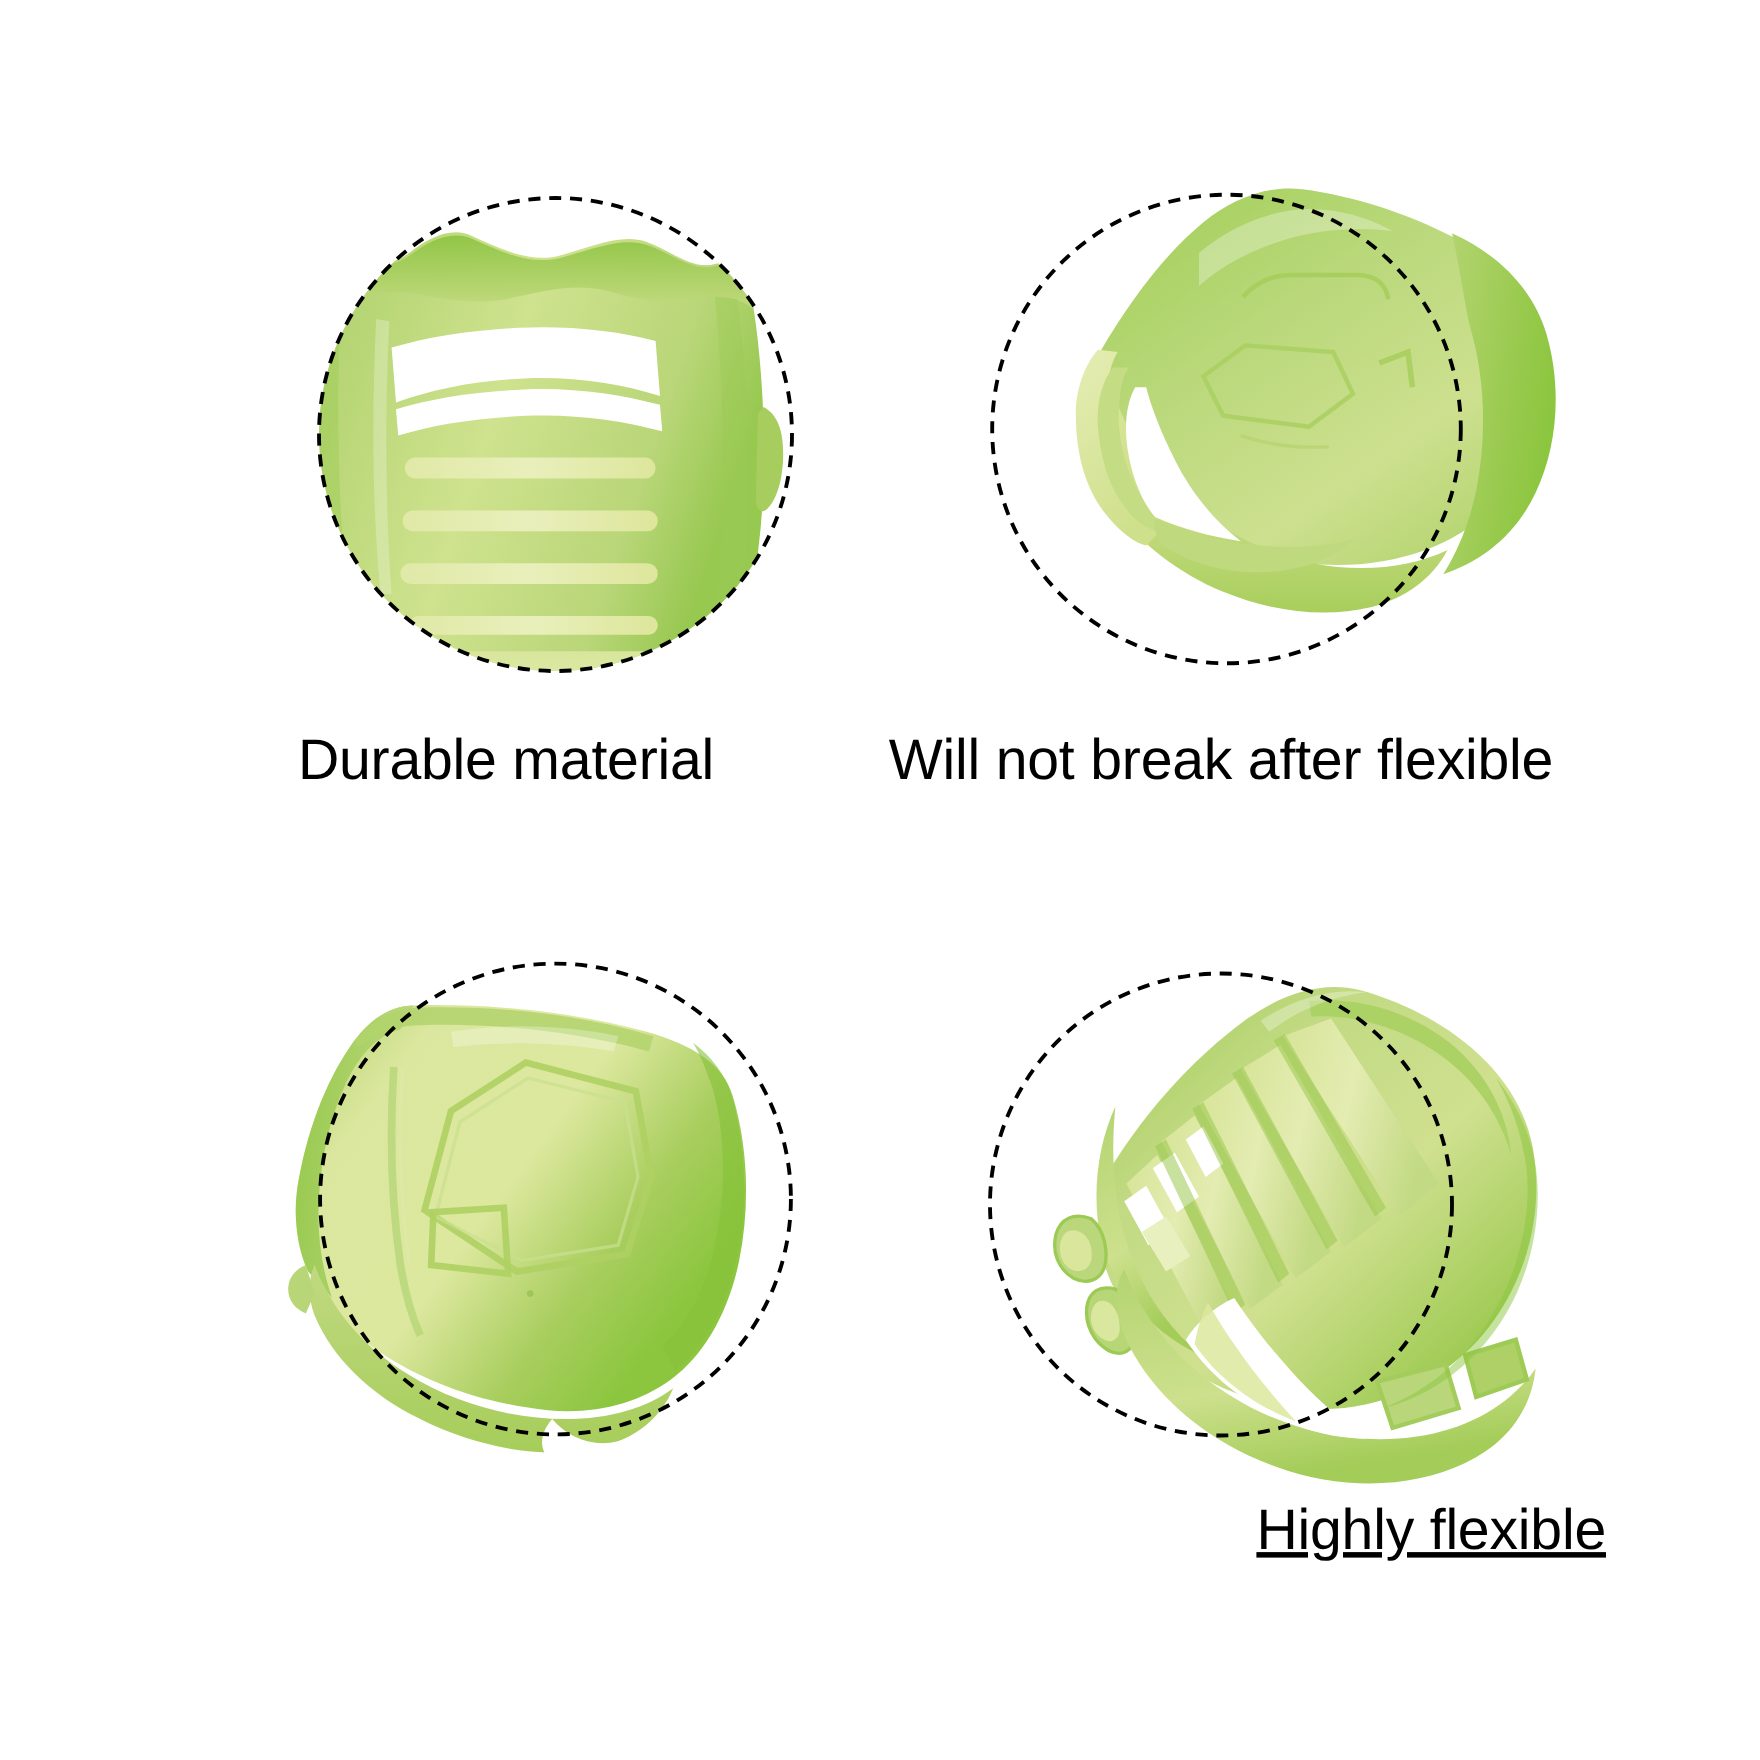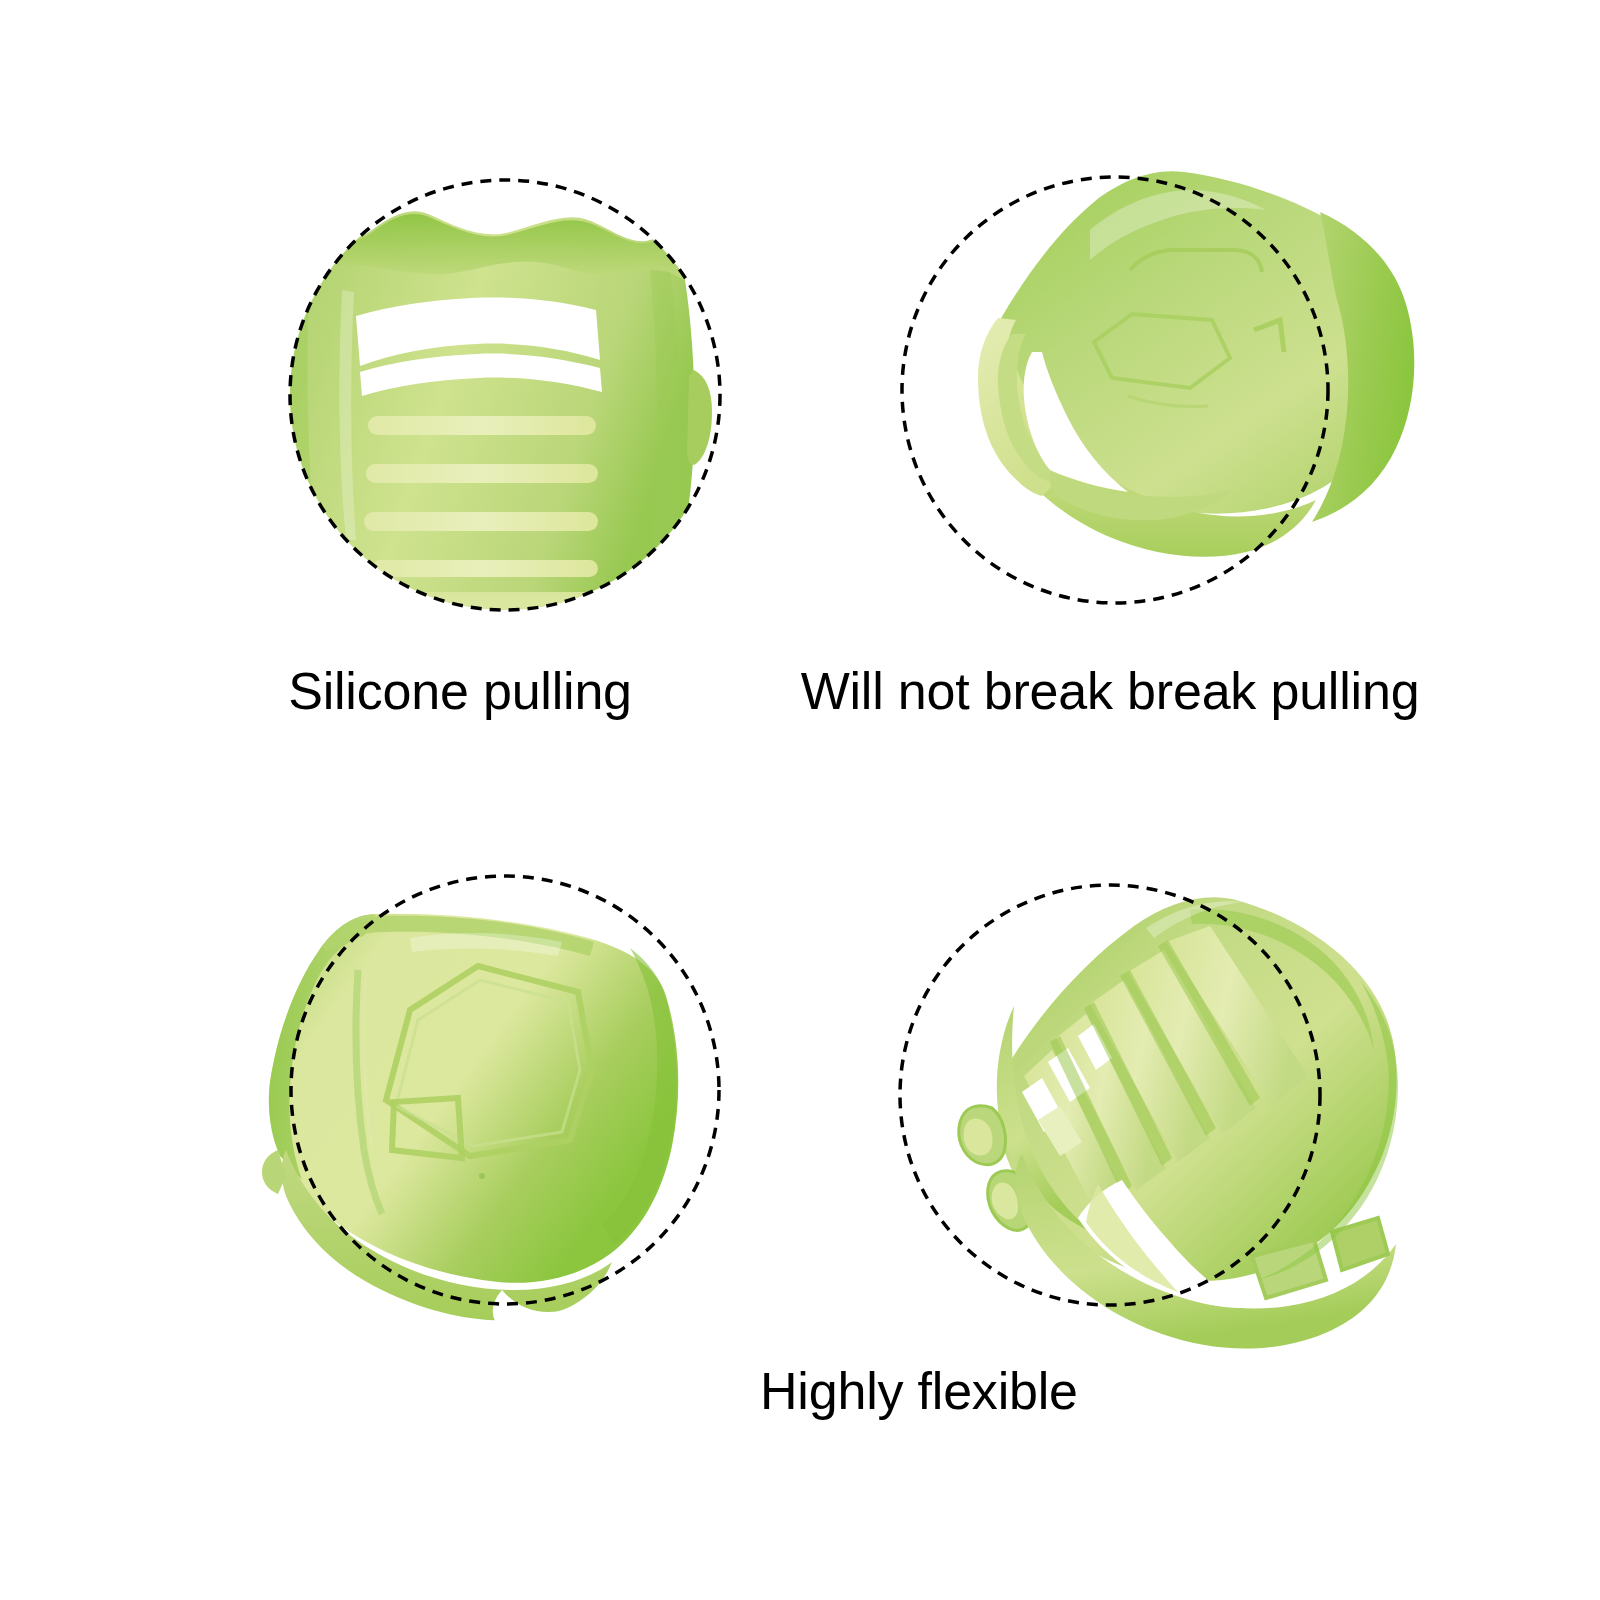--- a/index.html
+++ b/index.html
@@ -52,21 +52,21 @@
     font-family: "Liberation Sans", sans-serif;
     font-size: 52px;
     line-height: 62px;
     color: #000000;
     letter-spacing: -0.2px;
     white-space: nowrap;
   }
   .caption-tl { text-align: center; }
   .caption-tr { text-align: center; }
   .caption-bl { text-align: center; }
-  .caption-br { text-align: left; }
+  .caption-br { text-align: right; text-decoration: underline; }
 </style>
 </head>
 <body>
 
 <div id="page">
 
   <div class="panel panel-tl">
     <div class="circle-wrap">
       <svg class="svg-art" viewBox="0 0 700 540" xmlns="http://www.w3.org/2000/svg">
         <defs>
@@ -159,21 +159,21 @@
                    L527 540 L218 540 Z" fill="url(#gTLbottom)"></path>
 
           <path d="M200 150 C196 230 196 330 206 420 C212 470 222 510 234 540 L210 540 C194 500 184 450 180 400 C174 320 178 220 188 152 Z" fill="#9ccb55" opacity="0.45"></path>
           <path d="M540 150 C548 230 550 330 542 420 C536 470 526 510 514 540 L540 540 C554 500 564 450 568 400 C574 320 570 220 560 152 Z" fill="#9ccb55" opacity="0.4"></path>
           <path d="M232 170 C228 250 228 340 236 420 L246 420 C240 340 240 250 244 172 Z" fill="#ffffff" opacity="0.25"></path>
         </g>
 
         <circle cx="395" cy="275" r="215" fill="none" stroke="#000000" stroke-width="3.5" stroke-dasharray="11 8" stroke-linecap="butt"></circle>
       </svg>
     </div>
-    <div class="caption caption-tl">Silicone pulling</div>
+    <div class="caption caption-tl">Durable material</div>
   </div>
 
   <div class="panel panel-tr">
     <div class="circle-wrap">
       <svg class="svg-art" viewBox="0 0 700 540" xmlns="http://www.w3.org/2000/svg">
         <defs>
           <linearGradient id="gTRtop" x1="0.1" y1="0" x2="0.9" y2="1">
             <stop offset="0" stop-color="#a3cf5a"></stop>
             <stop offset="0.35" stop-color="#b9d87a"></stop>
             <stop offset="0.7" stop-color="#cde08f"></stop>
@@ -251,21 +251,21 @@
           <path d="M334 222 L372 194 L452 200 L470 238 L430 268 L352 258 Z" fill="none" stroke="#a8ce5e" stroke-width="4" opacity="0.8"></path>
           <path d="M494 210 L520 200 L524 232" fill="none" stroke="#a3cb56" stroke-width="5" opacity="0.75"></path>
           <path d="M368 276 C392 284 420 288 448 286" fill="none" stroke="#b3d36d" stroke-width="3" opacity="0.7"></path>
 
           <path d="M330 110 C358 86 396 70 430 70 C458 70 484 78 506 90 C474 86 440 88 408 98 C376 108 350 122 330 140 Z" fill="#ffffff" opacity="0.3"></path>
         </g>
 
         <circle cx="355" cy="270" r="213" fill="none" stroke="#000000" stroke-width="3.5" stroke-dasharray="11 8" stroke-linecap="butt"></circle>
       </svg>
     </div>
-    <div class="caption caption-tr">Will not break break pulling</div>
+    <div class="caption caption-tr">Will not break after flexible</div>
   </div>
 
   <div class="panel panel-bl">
     <div class="circle-wrap">
       <svg class="svg-art" viewBox="0 0 700 540" xmlns="http://www.w3.org/2000/svg">
         <defs>
           <linearGradient id="gBLface" x1="0.05" y1="0" x2="0.95" y2="0.6">
             <stop offset="0" stop-color="#b6d575"></stop>
             <stop offset="0.22" stop-color="#dbe79e"></stop>
             <stop offset="0.55" stop-color="#dde89f"></stop>

